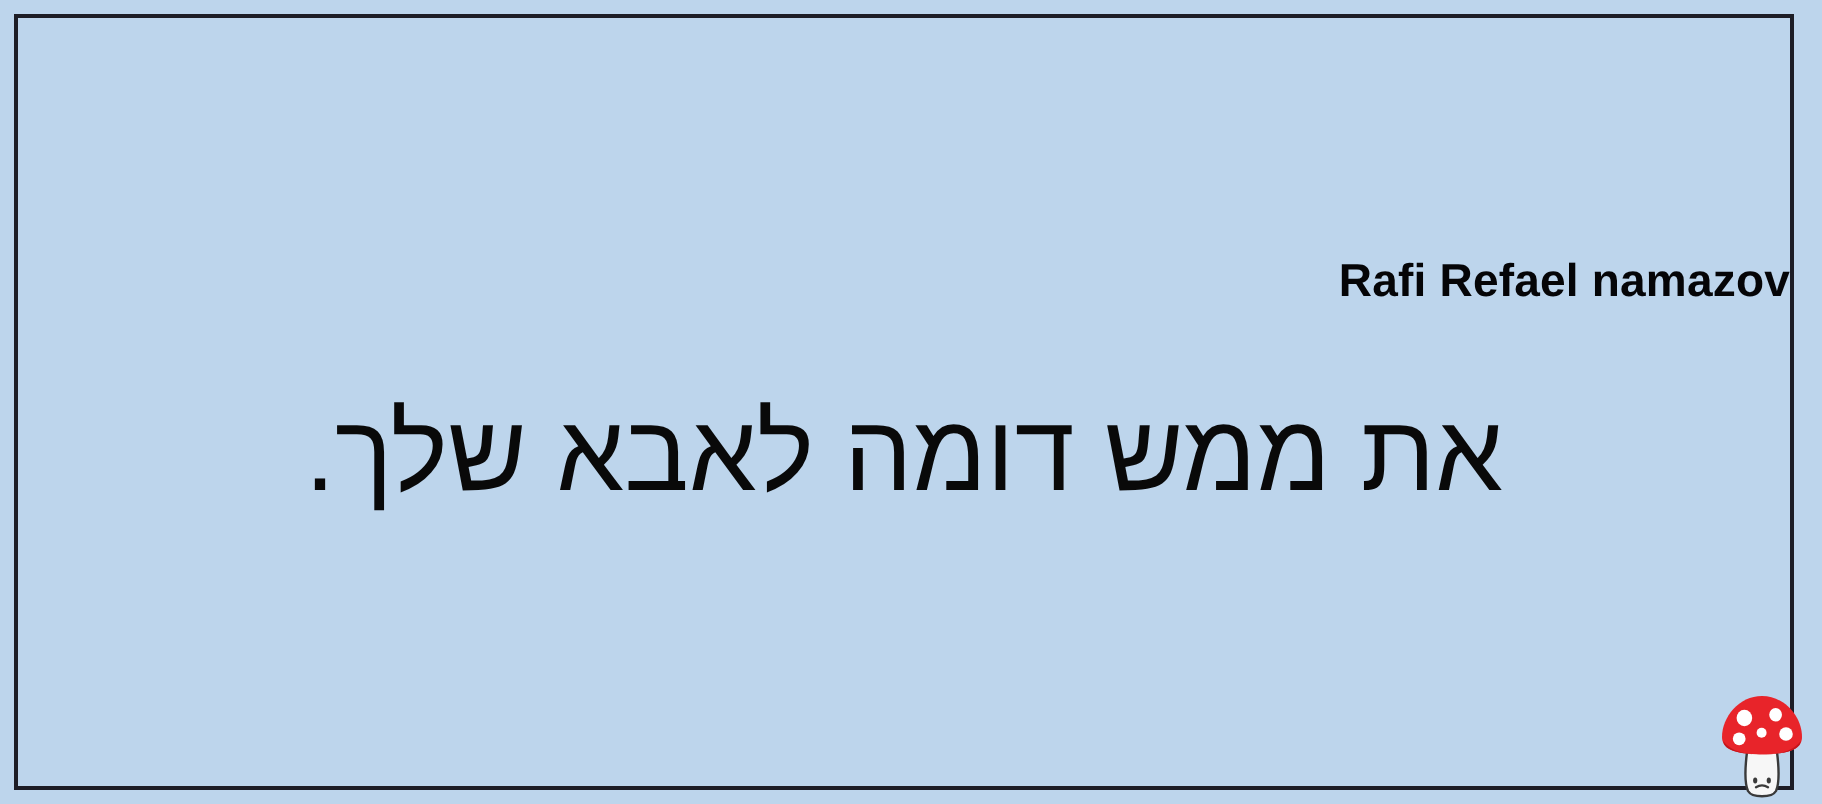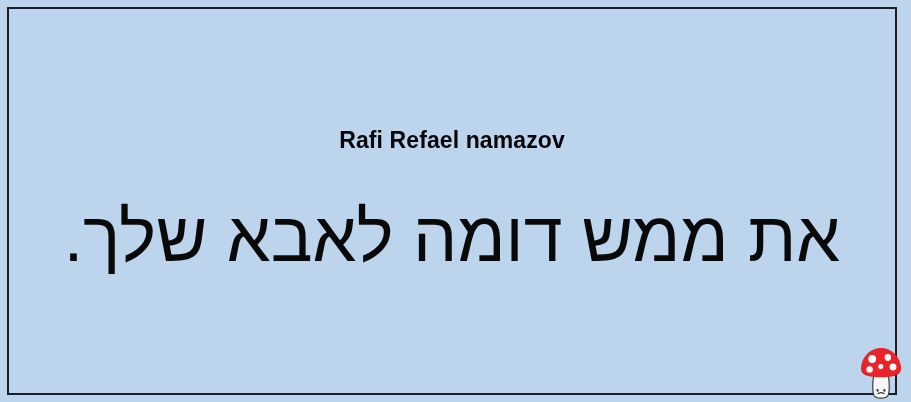--- a/index.html
+++ b/index.html
@@ -29,39 +29,39 @@
     border: 2px solid #1d1d26;
     overflow: visible;
   }
 
   
   .author-line {
     position: absolute;
     left: 0;
     top: 118px;
     width: 100%;
-    text-align: center;
+    text-align: right;
     font-size: 23px;
     font-weight: bold;
     line-height: 1.2;
     color: #050507;
     letter-spacing: 0.1px;
     white-space: nowrap;
   }
 
   
   .body-text {
     position: absolute;
     left: 0;
     top: 185px;
     width: 100%;
     text-align: center;
     direction: rtl;
     unicode-bidi: isolate;
-    font-size: 70px;
+    font-size: 54px;
     font-weight: 400;
     line-height: 1.25;
     color: #090909;
     white-space: nowrap;
   }
 
   
   .mushroom-sticker {
     position: absolute;
     right: -8px;

